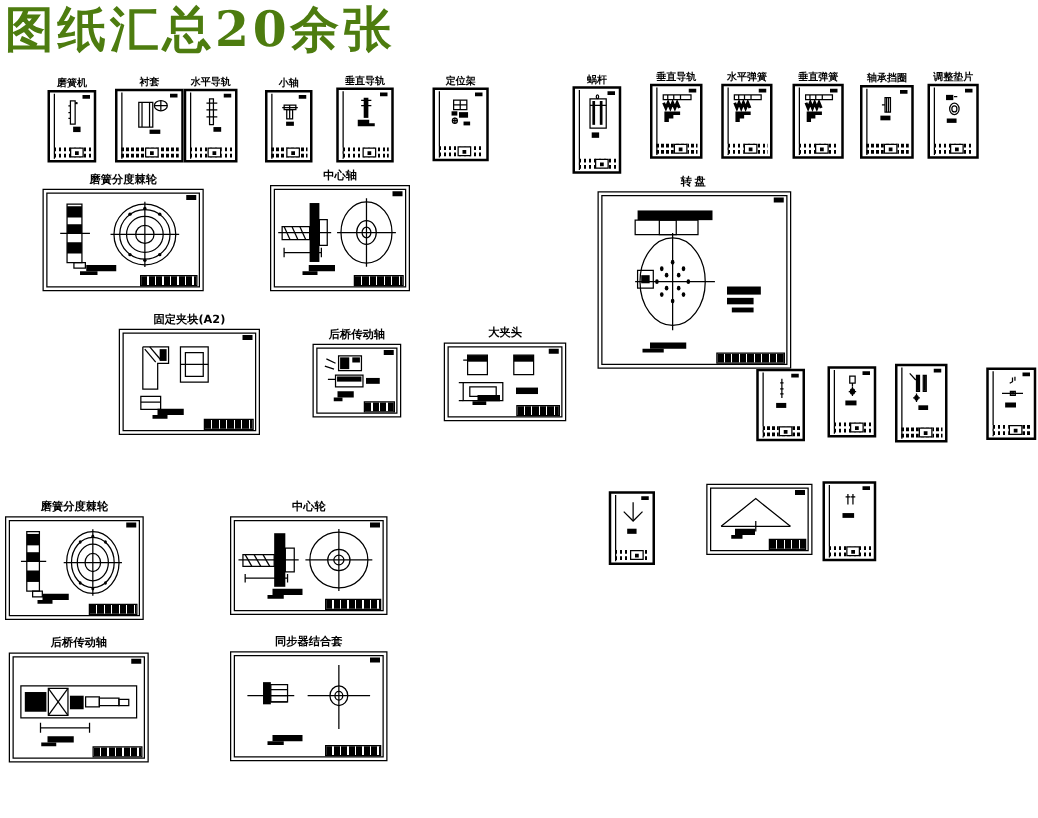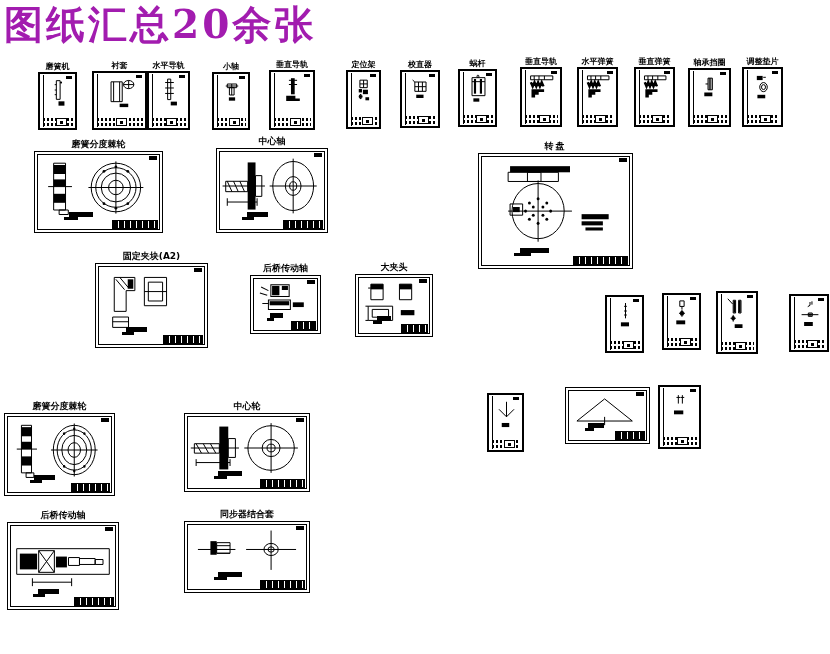--- a/index.html
+++ b/index.html
@@ -51,21 +51,21 @@
     position:absolute;bottom:100%;left:50%;transform:translateX(-50%);
     margin-bottom:2px;font-size:8px;font-weight:bold;color:#000;white-space:nowrap;
     line-height:10px;
   }
   .sheet.l .sheet-label{font-size:9px;margin-bottom:3px;}
   .sheet-label.lg{font-size:14px;margin-bottom:4px;letter-spacing:2px;}
 </style>
 </head>
 <body style="background: rgb(255, 255, 255);">
 
-<div class="main-title" style="color: #a21caf;">图纸汇总20余张</div>
+<div class="main-title" style="color: #4d7c0f;">图纸汇总20余张</div>
 <div id="canvas">
     <div class="sheet p" style="left: 38px; top: 72px; width: 39px; height: 58px; text-align: center;">
       <div class="sheet-label">磨簧机</div>
       <svg viewBox="0 0 100 120" preserveAspectRatio="none">
         <rect x="42" y="14" width="14" height="56" fill="none" stroke="#000" stroke-width="1" vector-effect="non-scaling-stroke"></rect>
         <line x1="36" y1="26" x2="42" y2="26" stroke="#000" stroke-width="1" vector-effect="non-scaling-stroke"></line>
         <line x1="36" y1="42" x2="42" y2="42" stroke="#000" stroke-width="1" vector-effect="non-scaling-stroke"></line>
         <line x1="36" y1="56" x2="42" y2="56" stroke="#000" stroke-width="1" vector-effect="non-scaling-stroke"></line>
         <line x1="56" y1="20" x2="62" y2="20" stroke="#000" stroke-width="1" vector-effect="non-scaling-stroke"></line>
         <rect x="57" y="17" width="6" height="5" fill="#000"></rect>
@@ -131,56 +131,40 @@
         <line x1="38" y1="18" x2="62" y2="18" stroke="#000" stroke-width="1" vector-effect="non-scaling-stroke"></line>
         <line x1="38" y1="30" x2="62" y2="30" stroke="#000" stroke-width="1" vector-effect="non-scaling-stroke"></line>
         <polygon points="30 62 57 62 57 70 70 70 70 77 30 77" fill="#000"></polygon>
       </svg>
       <div class="pagemark"></div>
       <div class="binding"></div>
       <div class="titlebar">
         <div class="tb-box"></div>
       </div>
     </div>
-    <div class="sheet p" style="left: 346px; top: 70px; width: 35px; height: 59px;">
+    <div class="sheet p" style="left: 346px; top: 70px; width: 45px; height: 59px;">
       <div class="sheet-label">定位架</div>
       <svg viewBox="0 0 100 120" preserveAspectRatio="none">
         <rect x="30" y="18" width="32" height="22" fill="none" stroke="#000" stroke-width="1" vector-effect="non-scaling-stroke"></rect>
         <line x1="30" y1="29" x2="62" y2="29" stroke="#000" stroke-width="1" vector-effect="non-scaling-stroke"></line>
         <line x1="46" y1="18" x2="46" y2="40" stroke="#000" stroke-width="1" vector-effect="non-scaling-stroke"></line>
         <rect x="25" y="44" width="14" height="10" fill="#000"></rect>
         <rect x="43" y="46" width="22" height="13" fill="#000"></rect>
         <circle cx="33" cy="66" r="6" fill="none" stroke="#000" stroke-width="1" vector-effect="non-scaling-stroke"></circle>
         <line x1="26" y1="66" x2="40" y2="66" stroke="#000" stroke-width="1" vector-effect="non-scaling-stroke"></line>
         <line x1="33" y1="59" x2="33" y2="73" stroke="#000" stroke-width="1" vector-effect="non-scaling-stroke"></line>
         <rect x="54" y="68" width="16" height="9" fill="#000"></rect>
       </svg>
       <div class="pagemark"></div>
       <div class="binding"></div>
       <div class="titlebar">
         <div class="tb-box"></div>
       </div>
     </div>
-    <div class="sheet p" style="left: 400px; top: 70px; width: 40px; height: 58px;">
-      <div class="sheet-label">校直器</div>
-      <svg viewBox="0 0 100 120" preserveAspectRatio="none">
-        <rect x="28" y="24" width="40" height="28" fill="none" stroke="#000" stroke-width="1" vector-effect="non-scaling-stroke"></rect>
-        <line x1="28" y1="38" x2="68" y2="38" stroke="#000" stroke-width="1" vector-effect="non-scaling-stroke"></line>
-        <line x1="41" y1="24" x2="41" y2="52" stroke="#000" stroke-width="1" vector-effect="non-scaling-stroke"></line>
-        <line x1="55" y1="24" x2="55" y2="52" stroke="#000" stroke-width="1" vector-effect="non-scaling-stroke"></line>
-        <line x1="20" y1="18" x2="28" y2="24" stroke="#000" stroke-width="1" vector-effect="non-scaling-stroke"></line>
-        <rect x="33" y="62" width="26" height="10" fill="#000"></rect>
-      </svg>
-      <div class="pagemark"></div>
-      <div class="binding"></div>
-      <div class="titlebar">
-        <div class="tb-box"></div>
-      </div>
-    </div>
-    <div class="sheet p" style="left: 458px; top: 69px; width: 39px; height: 58px;">
+    <div class="sheet p" style="left: 458px; top: 69px; width: 39px; height: 70px;">
       <div class="sheet-label">蜗杆</div>
       <svg viewBox="0 0 100 120" preserveAspectRatio="none">
         <rect x="26" y="14" width="48" height="54" fill="none" stroke="#000" stroke-width="1" vector-effect="non-scaling-stroke"></rect>
         <rect x="33" y="18" width="8" height="44" fill="#000"></rect>
         <rect x="55" y="18" width="8" height="44" fill="#000"></rect>
         <line x1="26" y1="26" x2="74" y2="26" stroke="#000" stroke-width="1" vector-effect="non-scaling-stroke"></line>
         <circle cx="48" cy="10" r="3.5" fill="none" stroke="#000" stroke-width="1" vector-effect="non-scaling-stroke"></circle>
         <rect x="31" y="76" width="22" height="10" fill="#000"></rect>
       </svg>
       <div class="pagemark"></div>
@@ -311,21 +295,21 @@
         <circle cx="92" cy="35" r="10" fill="none" stroke="#000" stroke-width="1" vector-effect="non-scaling-stroke"></circle>
         <circle cx="92" cy="35" r="4.5" fill="none" stroke="#000" stroke-width="1" vector-effect="non-scaling-stroke"></circle>
         <line x1="62" y1="35" x2="122" y2="35" stroke="#000" stroke-width="1" vector-effect="non-scaling-stroke"></line>
         <line x1="92" y1="6" x2="92" y2="64" stroke="#000" stroke-width="1" vector-effect="non-scaling-stroke"></line>
       </svg>
       <div class="pagemark"></div>
       <div class="titleblock"></div>
       <div class="flag"></div>
       <div class="flag2"></div>
     </div>
-    <div class="sheet l" style="left: 478px; top: 153px; width: 155px; height: 116px;">
+    <div class="sheet l" style="left: 478px; top: 153px; width: 155px; height: 142px;">
       <div class="sheet-label lg">转盘</div>
       <svg viewBox="0 0 150 95" preserveAspectRatio="none">
         <rect x="28" y="8" width="62" height="6" fill="#000"></rect>
         <rect x="26" y="14" width="52" height="9" fill="none" stroke="#000" stroke-width="1" vector-effect="non-scaling-stroke"></rect>
         <rect x="46" y="14" width="14" height="9" fill="none" stroke="#000" stroke-width="1" vector-effect="non-scaling-stroke"></rect>
         <circle cx="57" cy="52" r="27" fill="none" stroke="#000" stroke-width="1" vector-effect="non-scaling-stroke"></circle>
         <line x1="26" y1="52" x2="92" y2="52" stroke="#000" stroke-width="1" vector-effect="non-scaling-stroke"></line>
         <line x1="57" y1="22" x2="57" y2="82" stroke="#000" stroke-width="1" vector-effect="non-scaling-stroke"></line>
         <rect x="28" y="45" width="13" height="11" fill="none" stroke="#000" stroke-width="1" vector-effect="non-scaling-stroke"></rect>
         <rect x="31" y="48" width="7" height="5" fill="#000"></rect>
@@ -379,21 +363,21 @@
         <rect x="22" y="34" width="36" height="16" fill="none" stroke="#000" stroke-width="1" vector-effect="non-scaling-stroke"></rect>
         <rect x="24" y="36" width="32" height="7" fill="#000"></rect>
         <line x1="12" y1="40" x2="22" y2="40" stroke="#000" stroke-width="1" vector-effect="non-scaling-stroke"></line>
         <rect x="62" y="38" width="18" height="8" fill="#000"></rect>
       </svg>
       <div class="pagemark"></div>
       <div class="titleblock"></div>
       <div class="flag"></div>
       <div class="flag2"></div>
     </div>
-    <div class="sheet l" style="left: 355px; top: 274px; width: 78px; height: 63px; padding-left: 44px;">
+    <div class="sheet l" style="left: 355px; top: 274px; width: 98px; height: 63px; padding-left: 44px;">
       <div class="sheet-label">大夹头</div>
       <svg viewBox="0 0 100 68" preserveAspectRatio="none">
         <rect x="16" y="8" width="18" height="24" fill="none" stroke="#000" stroke-width="1" vector-effect="non-scaling-stroke"></rect>
         <rect x="16" y="8" width="18" height="8" fill="#000"></rect>
         <line x1="12" y1="14" x2="16" y2="14" stroke="#000" stroke-width="1" vector-effect="non-scaling-stroke"></line>
         <rect x="58" y="8" width="18" height="24" fill="none" stroke="#000" stroke-width="1" vector-effect="non-scaling-stroke"></rect>
         <rect x="58" y="8" width="18" height="8" fill="#000"></rect>
         <rect x="12" y="42" width="36" height="22" fill="none" stroke="#000" stroke-width="1" vector-effect="non-scaling-stroke"></rect>
         <rect x="18" y="47" width="24" height="12" fill="none" stroke="#000" stroke-width="1" vector-effect="non-scaling-stroke"></rect>
         <line x1="8" y1="42" x2="12" y2="42" stroke="#000" stroke-width="1" vector-effect="non-scaling-stroke"></line>
@@ -569,21 +553,21 @@
         <rect x="106" y="33" width="10" height="5" fill="none" stroke="#000" stroke-width="1" vector-effect="non-scaling-stroke"></rect>
         <line x1="26" y1="56" x2="76" y2="56" stroke="#000" stroke-width="1" vector-effect="non-scaling-stroke"></line>
         <line x1="26" y1="52" x2="26" y2="60" stroke="#000" stroke-width="1" vector-effect="non-scaling-stroke"></line>
         <line x1="76" y1="52" x2="76" y2="60" stroke="#000" stroke-width="1" vector-effect="non-scaling-stroke"></line>
       </svg>
       <div class="pagemark"></div>
       <div class="titleblock"></div>
       <div class="flag"></div>
       <div class="flag2"></div>
     </div>
-    <div class="sheet l" style="left: 184px; top: 521px; width: 126px; height: 72px;">
+    <div class="sheet l" style="left: 184px; top: 521px; width: 126px; height: 88px;">
       <div class="sheet-label">同步器结合套</div>
       <svg viewBox="0 0 130 70" preserveAspectRatio="none">
         <rect x="24" y="20" width="7" height="18" fill="#000"></rect>
         <rect x="31" y="22" width="15" height="14" fill="none" stroke="#000" stroke-width="1" vector-effect="non-scaling-stroke"></rect>
         <line x1="31" y1="26" x2="46" y2="26" stroke="#000" stroke-width="1" vector-effect="non-scaling-stroke"></line>
         <line x1="31" y1="31" x2="46" y2="31" stroke="#000" stroke-width="1" vector-effect="non-scaling-stroke"></line>
         <line x1="31" y1="36" x2="46" y2="36" stroke="#000" stroke-width="1" vector-effect="non-scaling-stroke"></line>
         <line x1="10" y1="31" x2="52" y2="31" stroke="#000" stroke-width="1" vector-effect="non-scaling-stroke"></line>
         <line x1="92" y1="6" x2="92" y2="58" stroke="#000" stroke-width="1" vector-effect="non-scaling-stroke"></line>
         <line x1="64" y1="31" x2="120" y2="31" stroke="#000" stroke-width="1" vector-effect="non-scaling-stroke"></line>

